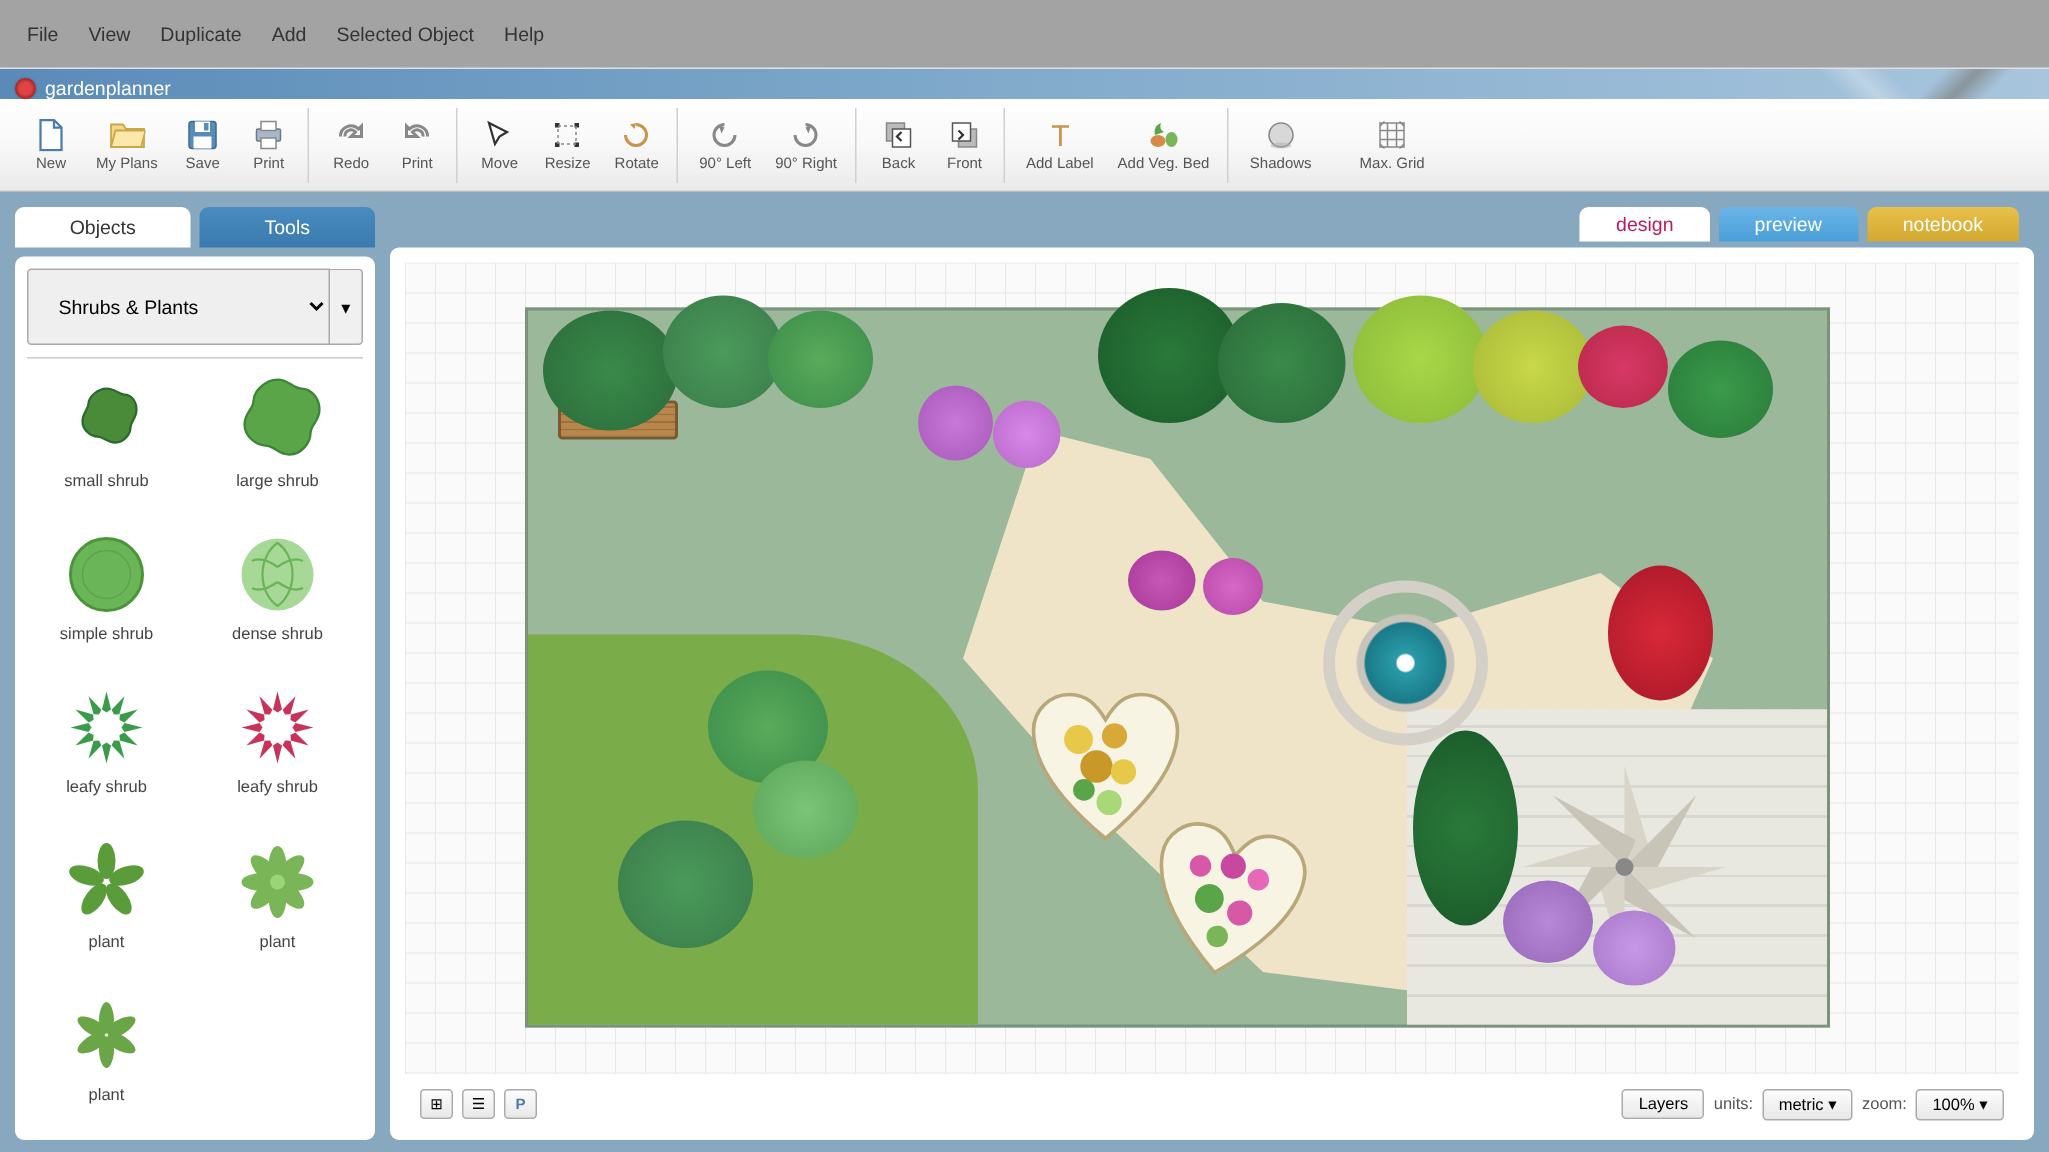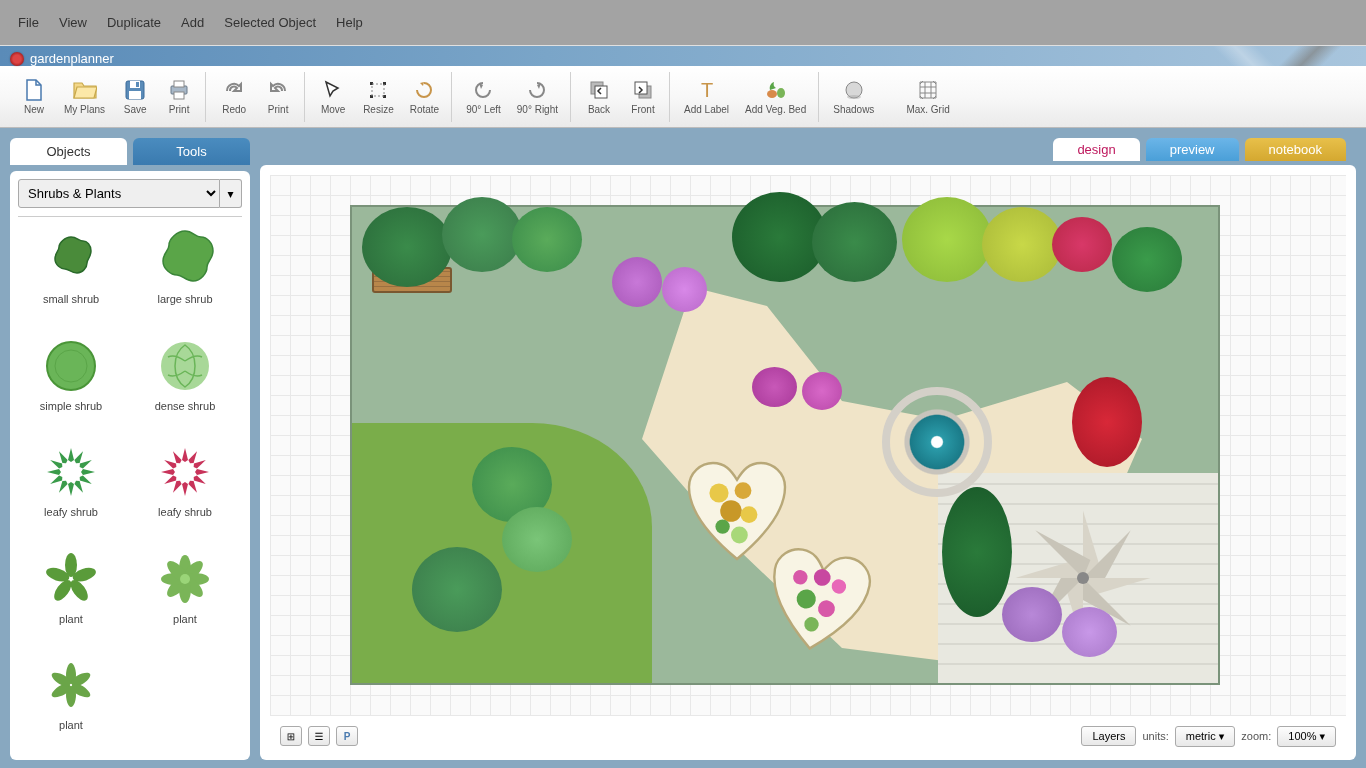--- a/index.html
+++ b/index.html
@@ -22,21 +22,21 @@
 
 .workspace { height: 642px; background: #88a8c0; display: flex; padding: 10px; gap: 10px; position: relative; }
 
 .sidebar { width: 240px; display: flex; flex-direction: column; gap: 6px; }
 .side-tabs { display: flex; gap: 6px; }
 .side-tab { flex: 1; padding: 6px 0; text-align: center; border-radius: 6px 6px 0 0; font-size: 13px; cursor: pointer; }
 .side-tab.active { background: #fff; color: #333; }
 .side-tab.inactive { background: linear-gradient(to bottom, #4a8cbf, #3a7aaf); color: #fff; }
 .side-panel { flex: 1; background: #fff; border-radius: 6px; padding: 8px; display: flex; flex-direction: column; }
 .category-select { display: flex; margin-bottom: 8px; }
-.category-select select { flex: 1; padding: 5px; font-size: 13px; border: 1px solid #aaa; border-radius: 3px 0 0 3px; }
+.category-select select { flex: 1; padding: 16px; font-size: 13px; border: 1px solid #aaa; border-radius: 3px 0 0 3px; }
 .category-arrow { width: 22px; border: 1px solid #aaa; border-left: none; border-radius: 0 3px 3px 0; display: flex; align-items: center; justify-content: center; background: #f0f0f0; cursor: pointer; }
 .object-list { flex: 1; overflow-y: auto; display: grid; grid-template-columns: 1fr 1fr; gap: 4px 8px; padding-right: 4px; }
 .object-item { display: flex; flex-direction: column; align-items: center; padding: 4px; cursor: pointer; }
 .plant-shape { width: 64px; height: 64px; display: flex; align-items: center; justify-content: center; }
 .object-label { font-size: 11px; color: #444; margin-top: 2px; }
 
 .canvas-area { flex: 1; display: flex; flex-direction: column; gap: 4px; }
 .canvas-tabs { display: flex; justify-content: flex-end; gap: 6px; padding-right: 10px; }
 .canvas-tab { padding: 4px 24px; border-radius: 6px 6px 0 0; font-size: 13px; cursor: pointer; }
 .ct-design { background: #fff; color: #be185d; }

